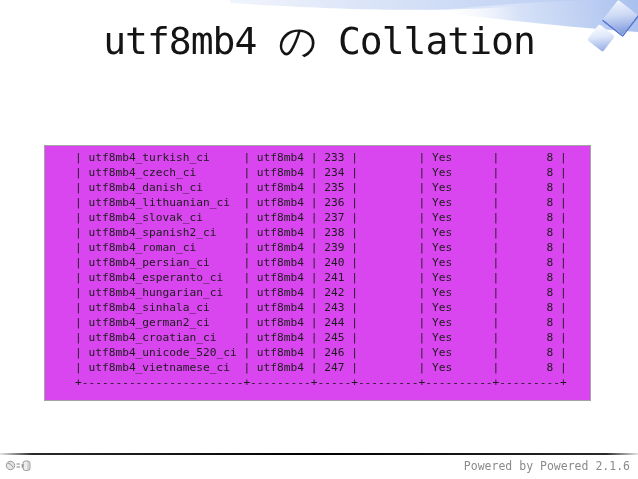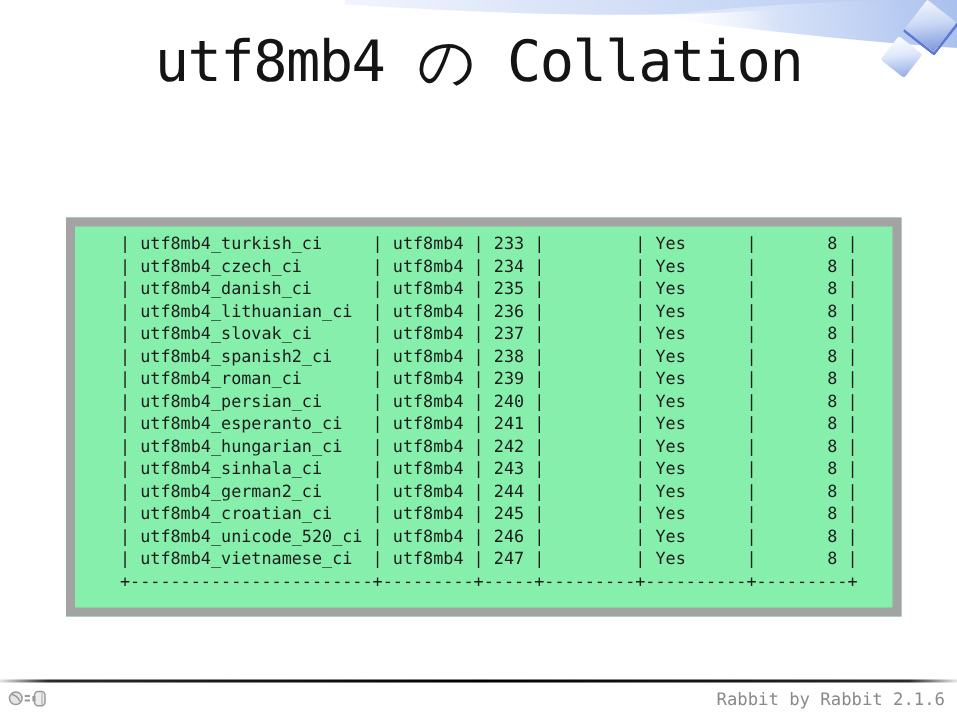--- a/index.html
+++ b/index.html
@@ -43,22 +43,22 @@
     font-weight:normal;
     font-size:38px;
     letter-spacing:-1px;
     color:#141414;
     white-space:nowrap;
   }
 
   .codebox {
     position:absolute; left:44px; top:145px;
     width:545px; height:254px;
-    border:6px solid #a3a3a3;
-    background:#86efac;
+    border:1px solid #a3a3a3;
+    background:#d946ef;
     box-sizing:content-box;
   }
   .codebox pre {
     margin:0;
     padding:4px 0 0 30px;
     font-family:"DejaVu Sans Mono", "Liberation Mono", monospace;
     font-size:11.2px;
     line-height:15px;
     color:#1c1c1c;
     white-space:pre;
@@ -130,13 +130,13 @@
 <svg class="progress-icon" width="27" height="15" viewBox="0 0 27 15" xmlns="http://www.w3.org/2000/svg" aria-hidden="true">
   <circle cx="5.5" cy="7.5" r="4.2" fill="#e6e6e6" stroke="#999999" stroke-width="1"></circle>
   <path d="M2.8,5 Q6.5,5.5 8.2,9.5" fill="none" stroke="#999999" stroke-width="1"></path>
   <line x1="11.5" y1="6" x2="15" y2="6" stroke="#999999" stroke-width="1.2"></line>
   <line x1="11.5" y1="9" x2="15" y2="9" stroke="#999999" stroke-width="1.2"></line>
   <rect x="18" y="3" width="7" height="9.5" rx="2.5" fill="#eeeeee" stroke="#999999" stroke-width="1"></rect>
   <rect x="16.6" y="6" width="2" height="3.5" fill="#999999"></rect>
   <line x1="23" y1="4" x2="23" y2="12" stroke="#bbbbbb" stroke-width="1"></line>
 </svg>
 
-<div class="powered-by">Rabbit by Rabbit 2.1.6</div>
+<div class="powered-by">Powered by Powered 2.1.6</div>
 
 </body></html>

